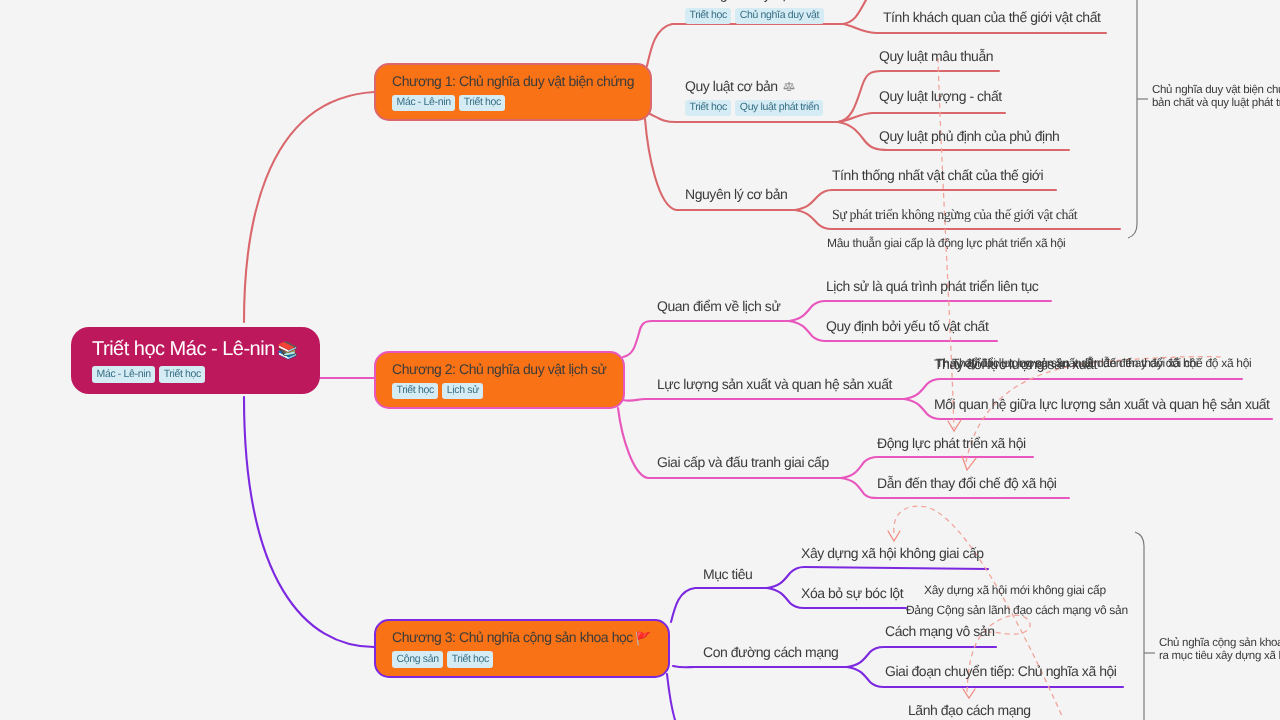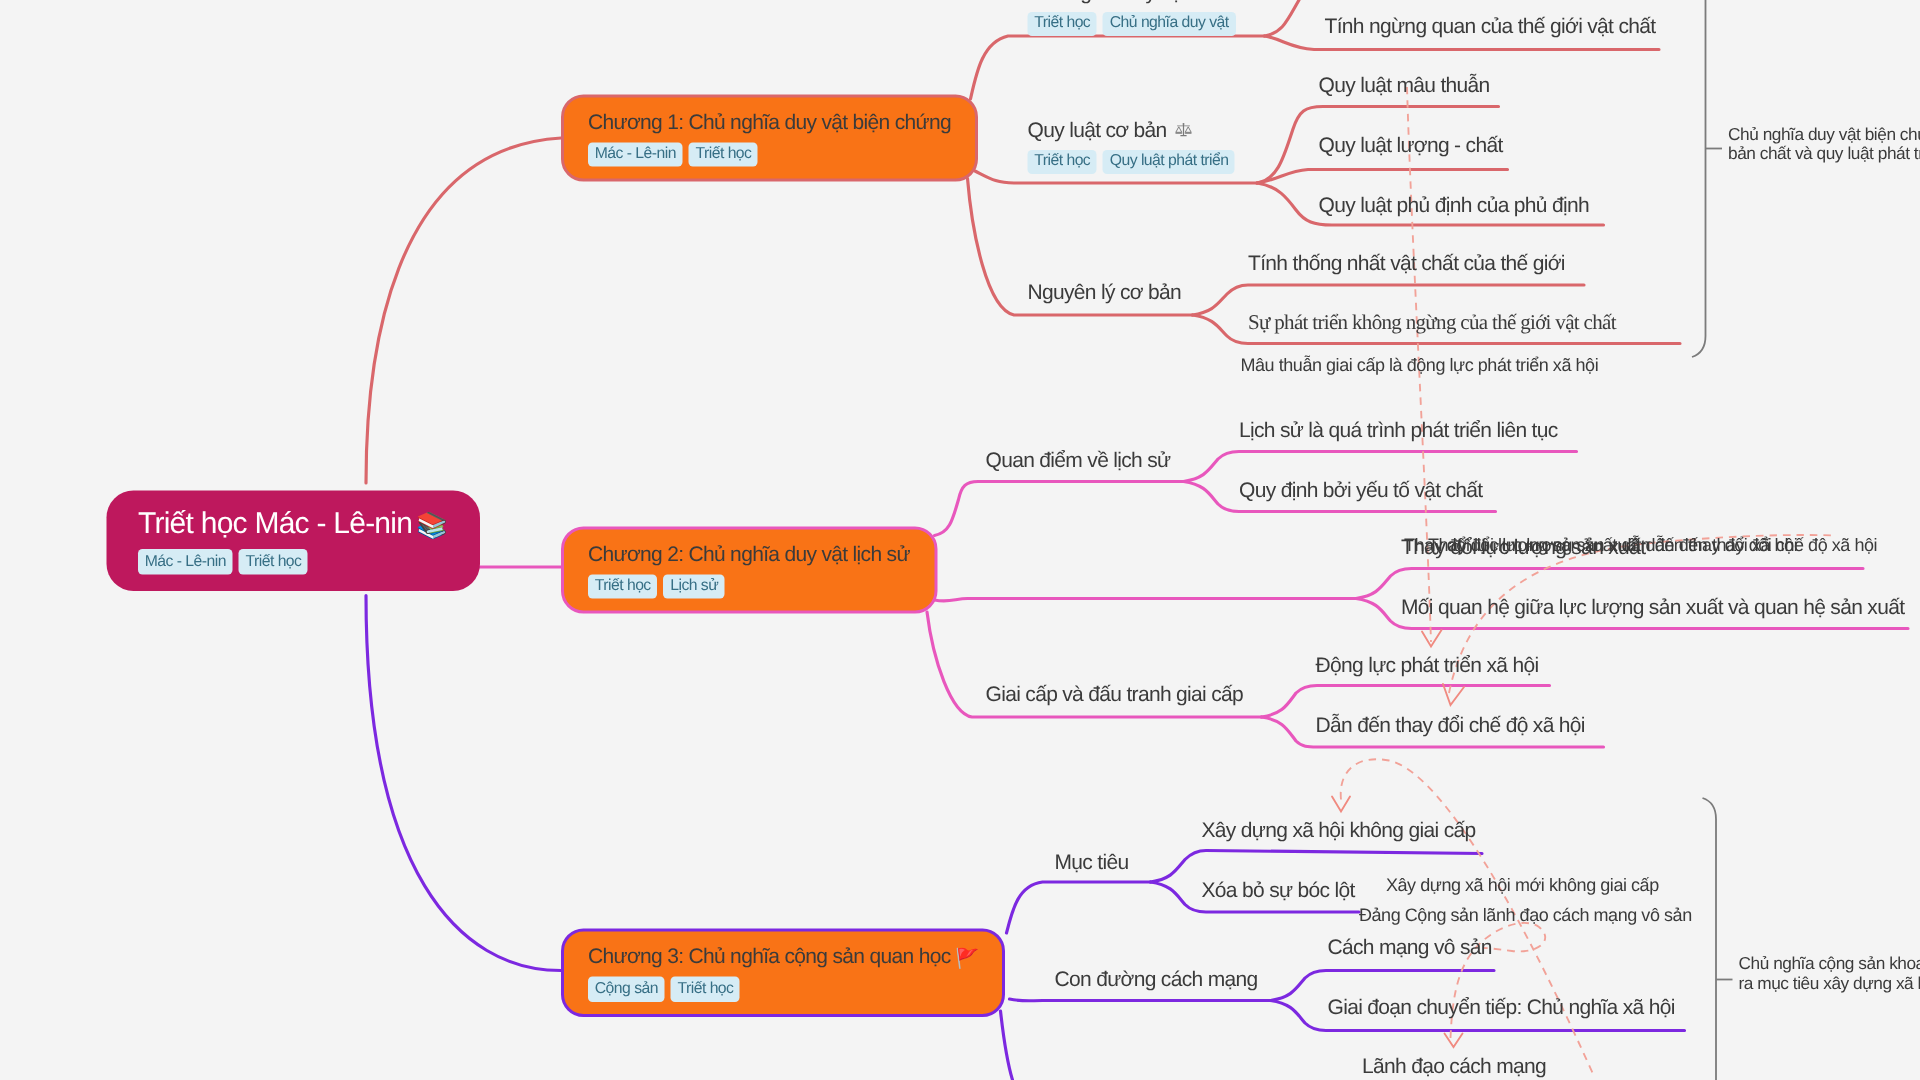--- a/index.html
+++ b/index.html
@@ -102,21 +102,21 @@
 
   <div class="node boxed" style="left:374px;top:351px;border-color:#e857bd;">
     <div class="ttl">Chương 2: Chủ nghĩa duy vật lịch sử</div>
     <div class="tags">
       <span class="tag">Triết học</span>
       <span class="tag">Lịch sử</span>
     </div>
   </div>
 
   <div class="node boxed" style="left:374px;top:619px;border-color:#7c28e0;">
-    <div class="ttl"><span>Chương 3: Chủ nghĩa cộng sản quan học</span><span class="emoji flag">🚩</span></div>
+    <div class="ttl"><span>Chương 3: Chủ nghĩa cộng sản khoa học</span><span class="emoji flag">🚩</span></div>
     <div class="tags">
       <span class="tag">Cộng sản</span>
       <span class="tag">Triết học</span>
     </div>
   </div>
 
   <div class="node plain" style="left:685px;top:-14px;">
     <div class="ttl">Chủ nghĩa duy vật</div>
     <div class="tags">
       <span class="tag">Triết học</span>
@@ -139,40 +139,43 @@
     <div class="tags">
       <span class="tag">Triết học</span>
       <span class="tag">Quy luật phát triển</span>
     </div>
   </div>
   <div class="node plain" style="left:685px;top:186px;">
     <div class="ttl">Nguyên lý cơ bản</div>
   </div>
 
   <div class="node plain" style="left:883px;top:9px;">
-    <div class="ttl">Tính ngừng quan của thế giới vật chất</div>
+    <div class="ttl">Tính khách quan của thế giới vật chất</div>
   </div>
   <div class="node plain" style="left:879px;top:48px;">
     <div class="ttl">Quy luật mâu thuẫn</div>
   </div>
   <div class="node plain" style="left:879px;top:88px;">
     <div class="ttl">Quy luật lượng - chất</div>
   </div>
   <div class="node plain" style="left:879px;top:128px;">
     <div class="ttl">Quy luật phủ định của phủ định</div>
   </div>
   <div class="node plain" style="left:832px;top:167px;">
     <div class="ttl">Tính thống nhất vật chất của thế giới</div>
   </div>
   <div class="node plain" style="left:832px;top:207px;font-family:Liberation Serif, serif;">
     <div class="ttl">Sự phát triển không ngừng của thế giới vật chất</div>
   </div>
 
   <div class="node plain" style="left:657px;top:298px;">
     <div class="ttl">Quan điểm về lịch sử</div>
+  </div>
+  <div class="node plain" style="left:657px;top:376px;">
+    <div class="ttl">Lực lượng sản xuất và quan hệ sản xuất</div>
   </div>
   <div class="node plain" style="left:657px;top:454px;">
     <div class="ttl">Giai cấp và đấu tranh giai cấp</div>
   </div>
 
   <div class="node plain" style="left:826px;top:278px;">
     <div class="ttl">Lịch sử là quá trình phát triển liên tục</div>
   </div>
   <div class="node plain" style="left:826px;top:318px;">
     <div class="ttl">Quy định bởi yếu tố vật chất</div>

